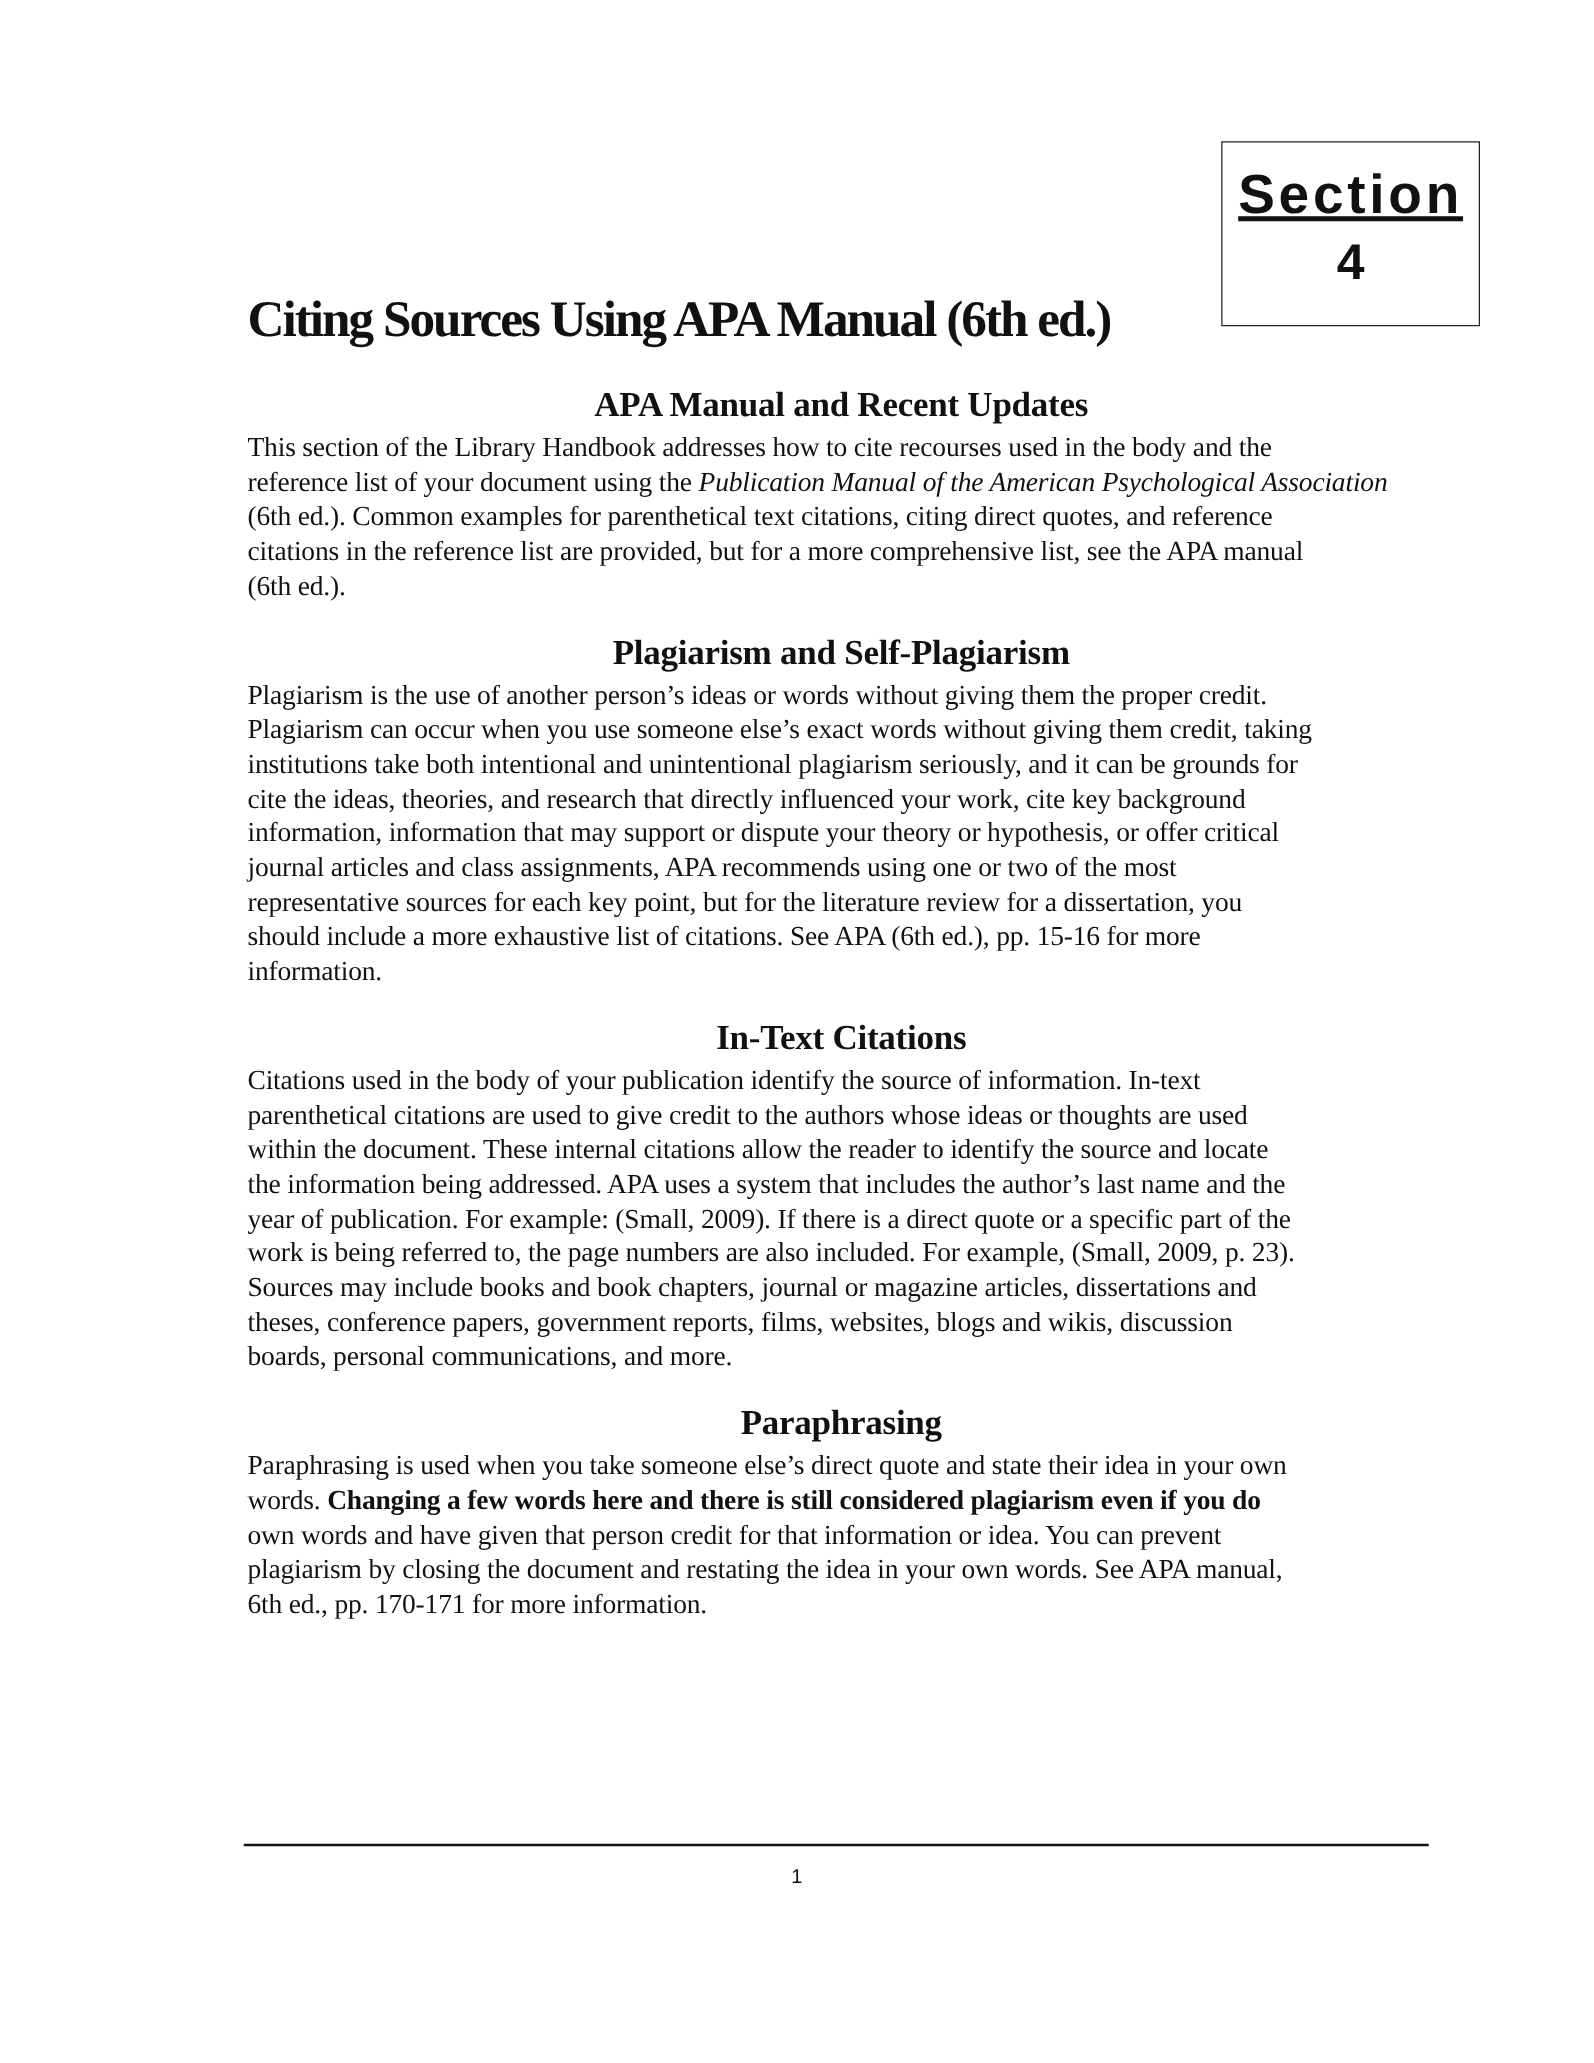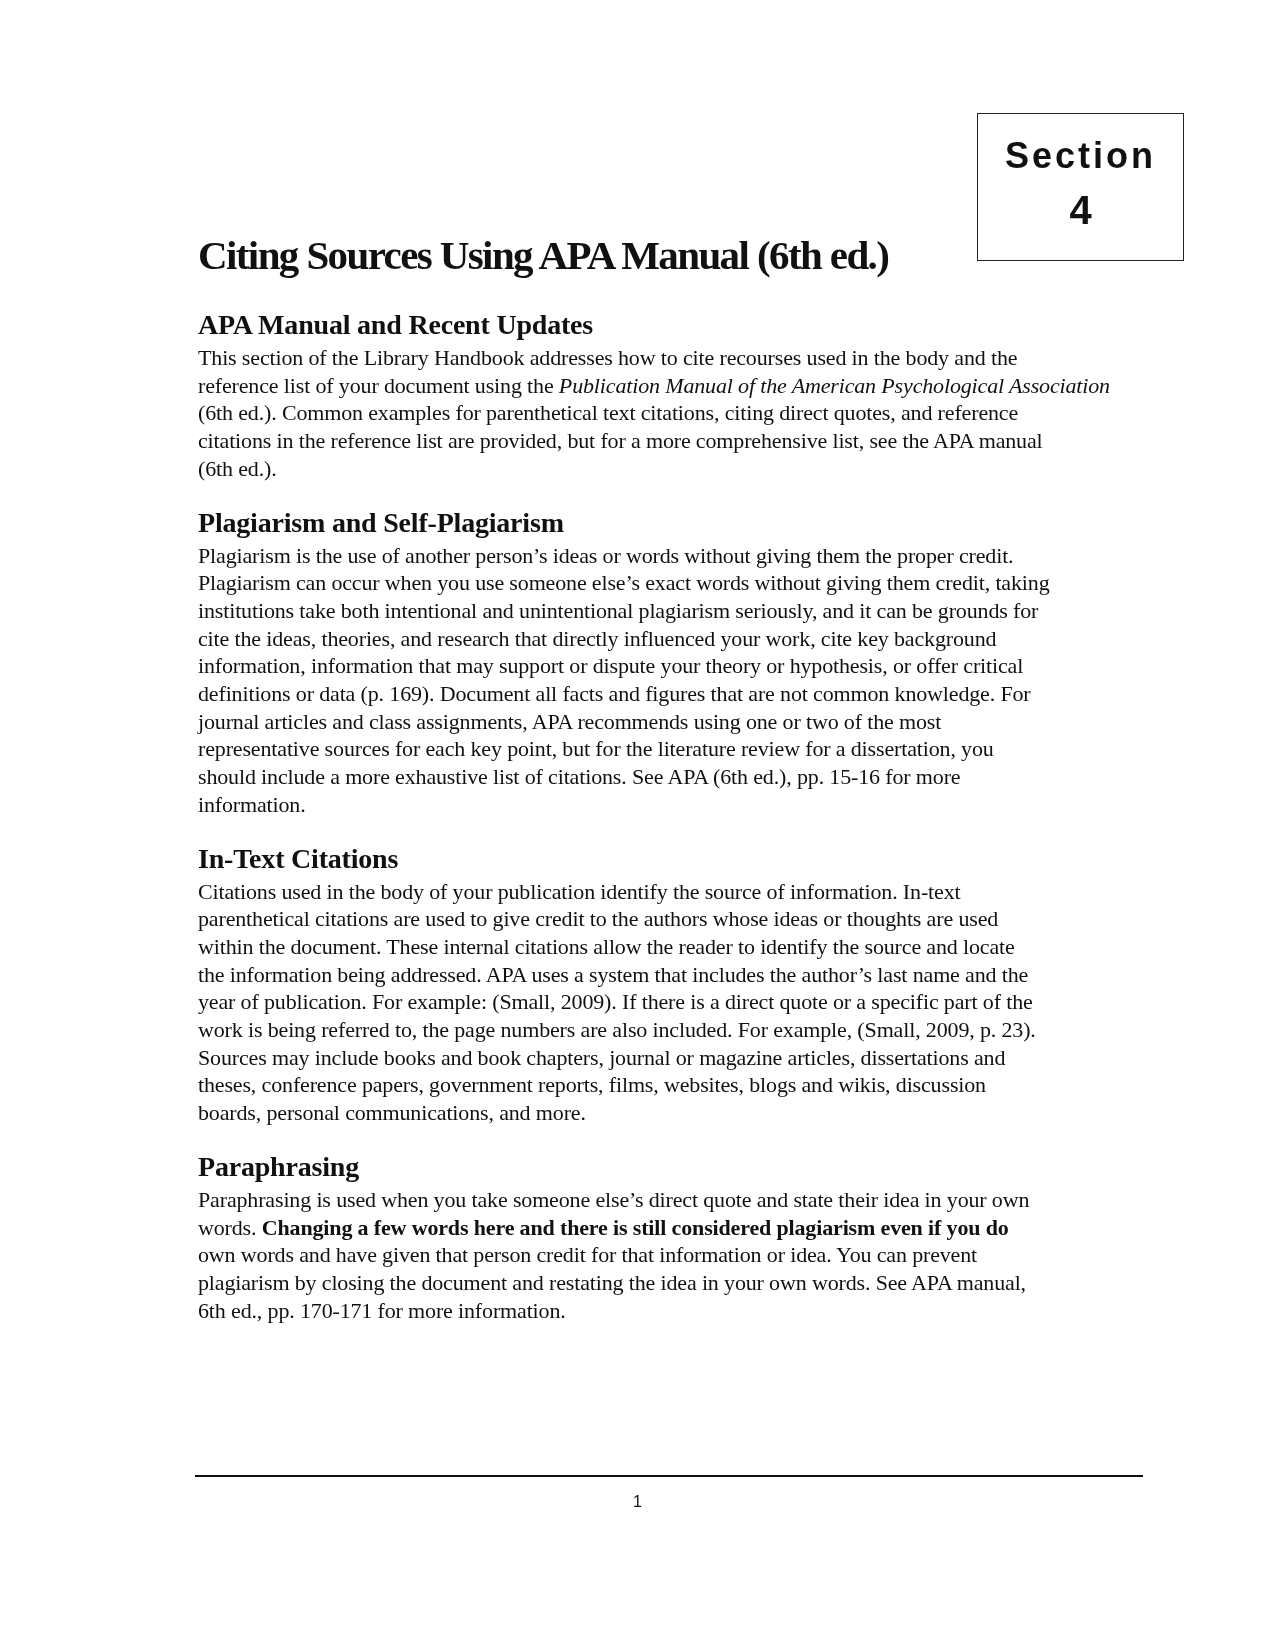--- a/index.html
+++ b/index.html
@@ -4,31 +4,31 @@
 <style>
   html, body { margin:0; padding:0; background:#ffffff; }
   body { width:1275px; height:1650px; position:relative; overflow:hidden; color:#111; }
   .serif { font-family: Liberation Serif, serif; }
   .sans { font-family: "Liberation Sans", "DejaVu Sans", sans-serif; }
 
   .section-box {
     position:absolute; left:977px; top:113px; width:207px; height:148px;
     border:1.5px solid #222; box-sizing:border-box; text-align:center;
   }
-  .section-box .word { display:block; font-weight:bold; font-size:36px; letter-spacing:3px; margin-top:16px; line-height:52px; }
+  .section-box .word { display:block; font-weight:bold; font-size:44px; letter-spacing:3px; margin-top:16px; line-height:52px;text-decoration:underline; }
   .section-box .num { display:block; font-weight:bold; font-size:40px; line-height:48px; margin-top:4px; }
 
   .doc-title {
     position:absolute; left:198px; top:228px; margin:0;
     font-size:41px; font-weight:bold; letter-spacing:-1.6px; line-height:54px; white-space:nowrap;
   }
 
   .content { position:absolute; left:198px; top:306px; width:950px; }
   .sec { margin:0 0 21px 0; }
-  .sec h2 { margin:0; font-size:28px; font-weight:bold; line-height:38px; letter-spacing:-0.2px; }
+  .sec h2 { margin:0; font-size:28px; font-weight:bold; line-height:38px; letter-spacing:-0.2px;text-align:center; }
   .sec p { margin:0; font-size:22px; line-height:27.7px; letter-spacing:-0.15px; }
   .sec p .line { display:block; white-space:nowrap; }
   .it { font-style:italic; }
   .b { font-weight:bold; }
 
   .footer-rule { position:absolute; left:195px; top:1475px; width:948px; height:0; border-top:2px solid #111; }
   .page-num { position:absolute; left:0; width:1275px; top:1493px; text-align:center; font-size:16px; }
 </style>
 </head>
 <body>
@@ -52,21 +52,20 @@
       </p>
     </div>
     <div class="sec">
       <h2>Plagiarism and Self-Plagiarism</h2>
       <p>
         <span class="line"><span>Plagiarism is the use of another person’s ideas or words without giving them the proper credit.</span></span>
         <span class="line"><span>Plagiarism can occur when you use someone else’s exact words without giving them credit, taking</span></span>
         <span class="line"><span>institutions take both intentional and unintentional plagiarism seriously, and it can be grounds for</span></span>
         <span class="line"><span>cite the ideas, theories, and research that directly influenced your work, cite key background</span></span>
         <span class="line"><span>information, information that may support or dispute your theory or hypothesis, or offer critical</span></span>
-        <span class="line"><span>definitions or data  (p. 169).  Document all facts and figures that are not common knowledge. For</span></span>
         <span class="line"><span>journal articles and class assignments, APA recommends using one or two of the most</span></span>
         <span class="line"><span>representative sources for each key point, but for the literature review for a dissertation, you</span></span>
         <span class="line"><span>should include a more exhaustive list of citations. See APA (6th ed.), pp. 15-16 for more</span></span>
         <span class="line"><span>information.</span></span>
       </p>
     </div>
     <div class="sec">
       <h2>In-Text Citations</h2>
       <p>
         <span class="line"><span>Citations used in the body of your publication identify the source of information. In-text</span></span>

